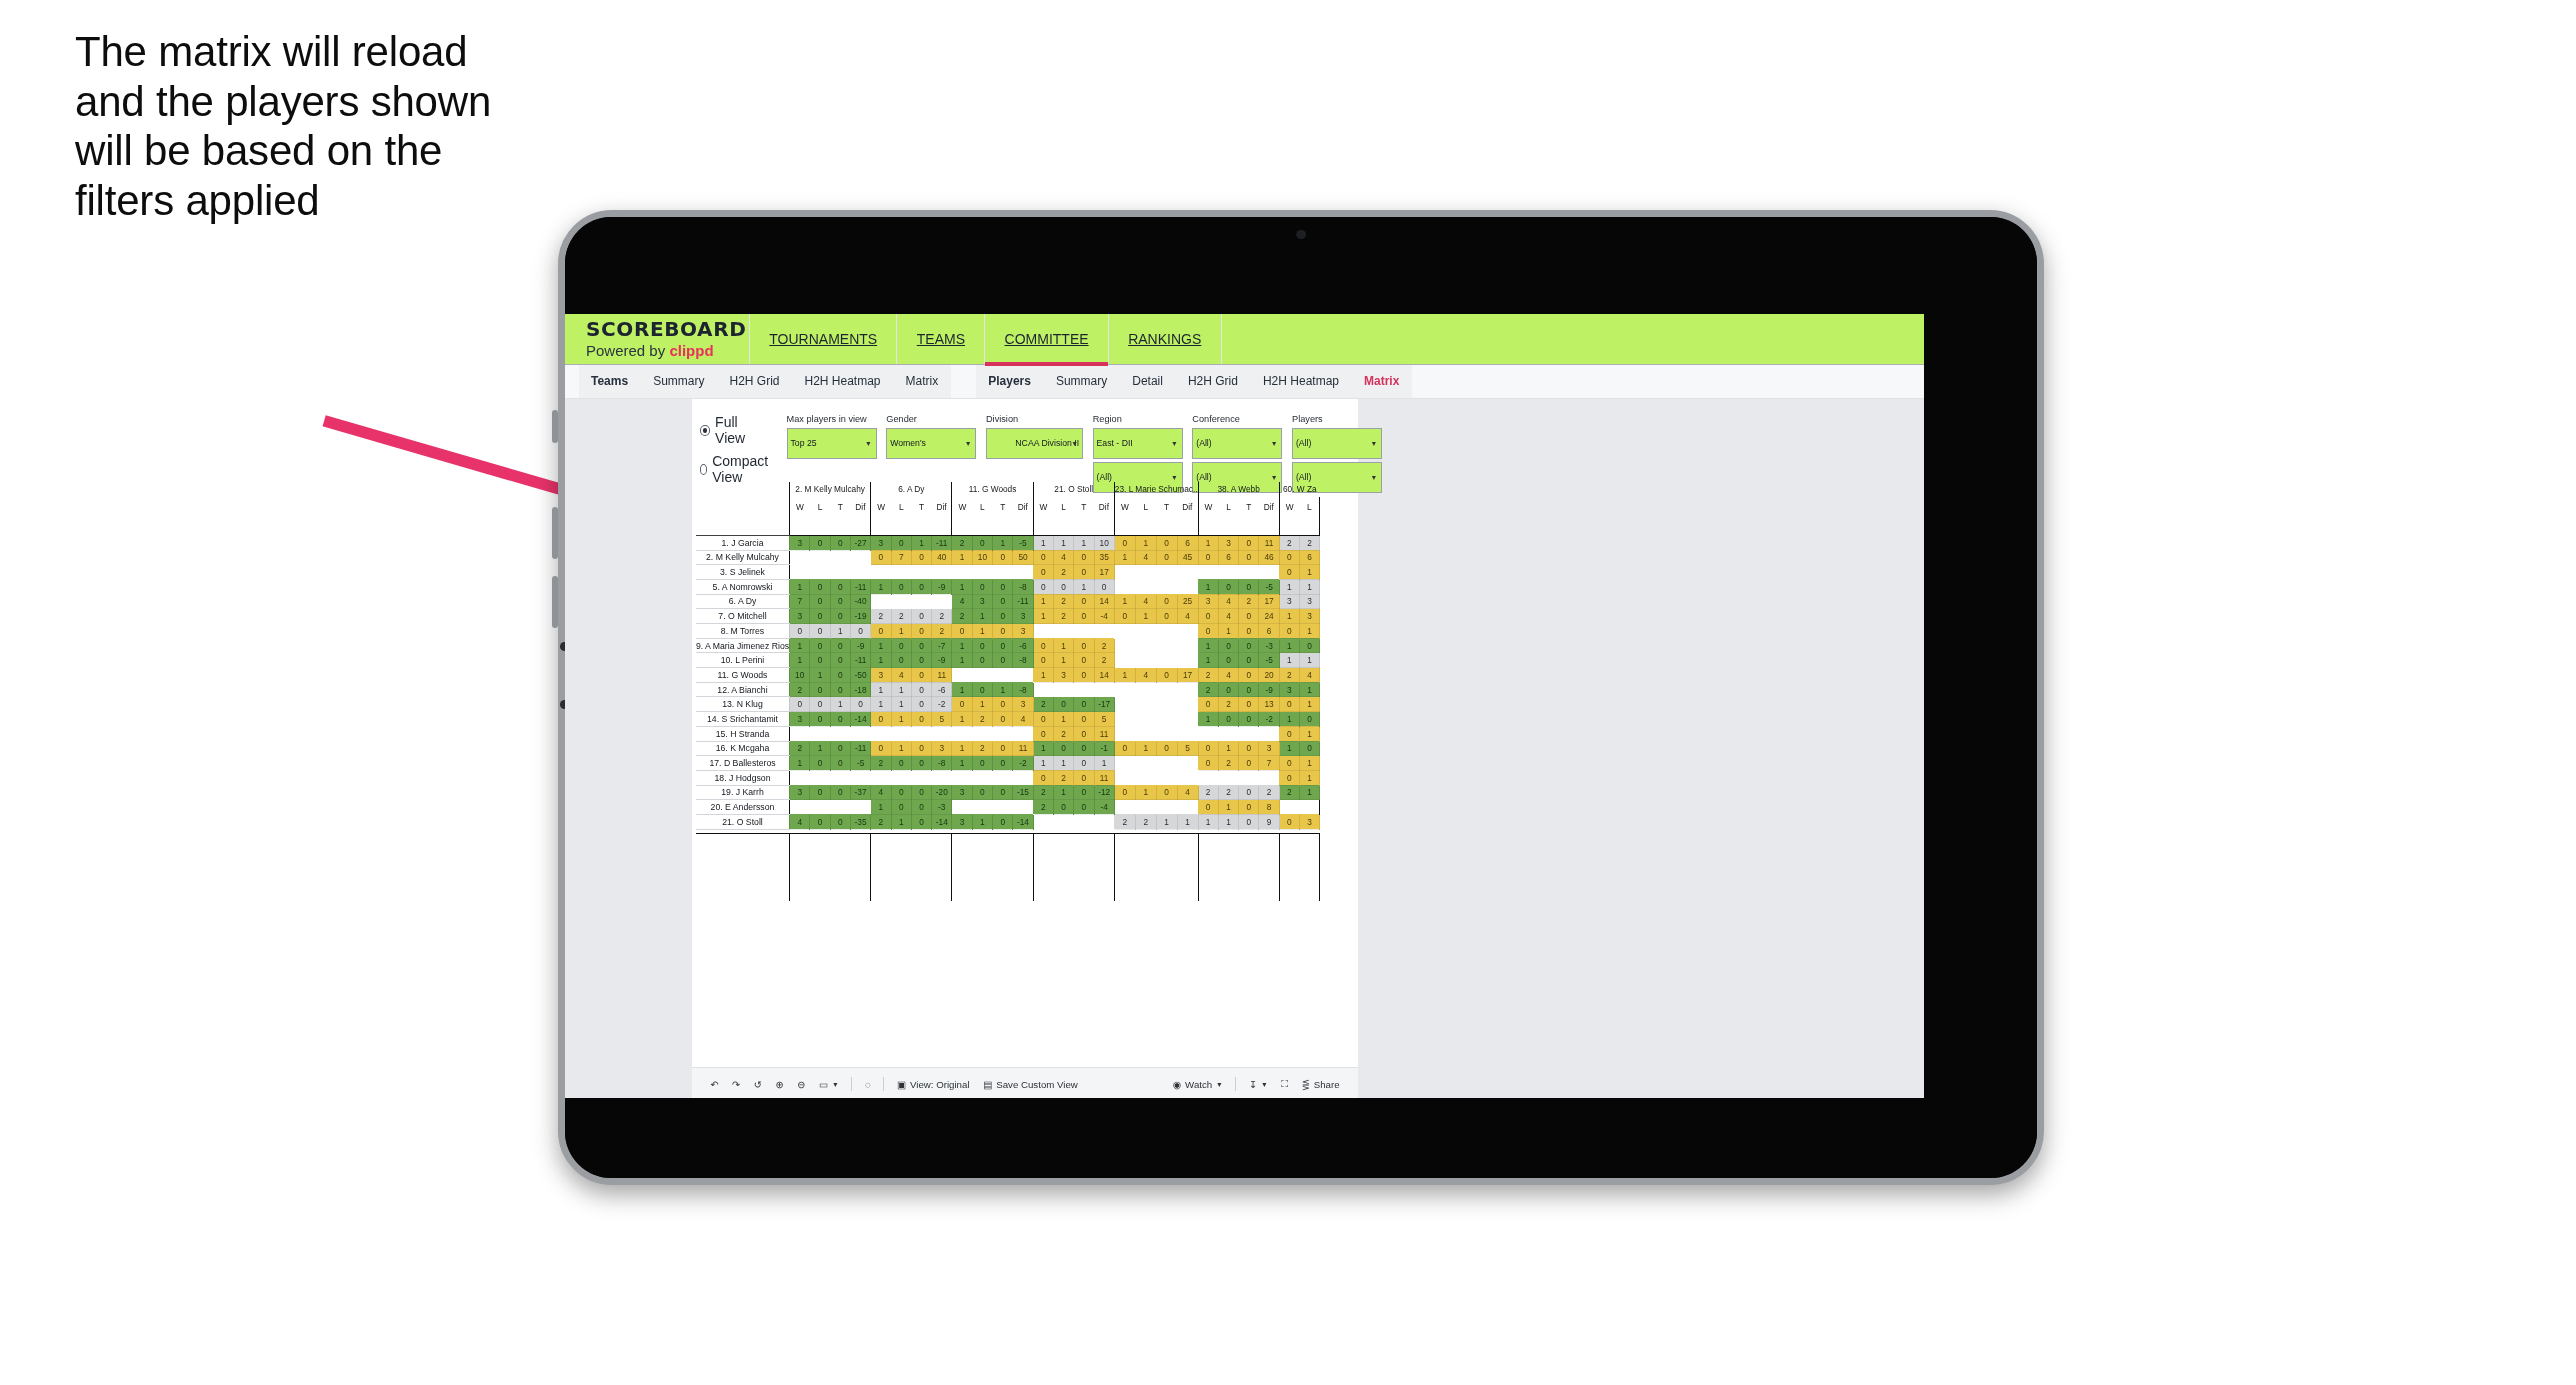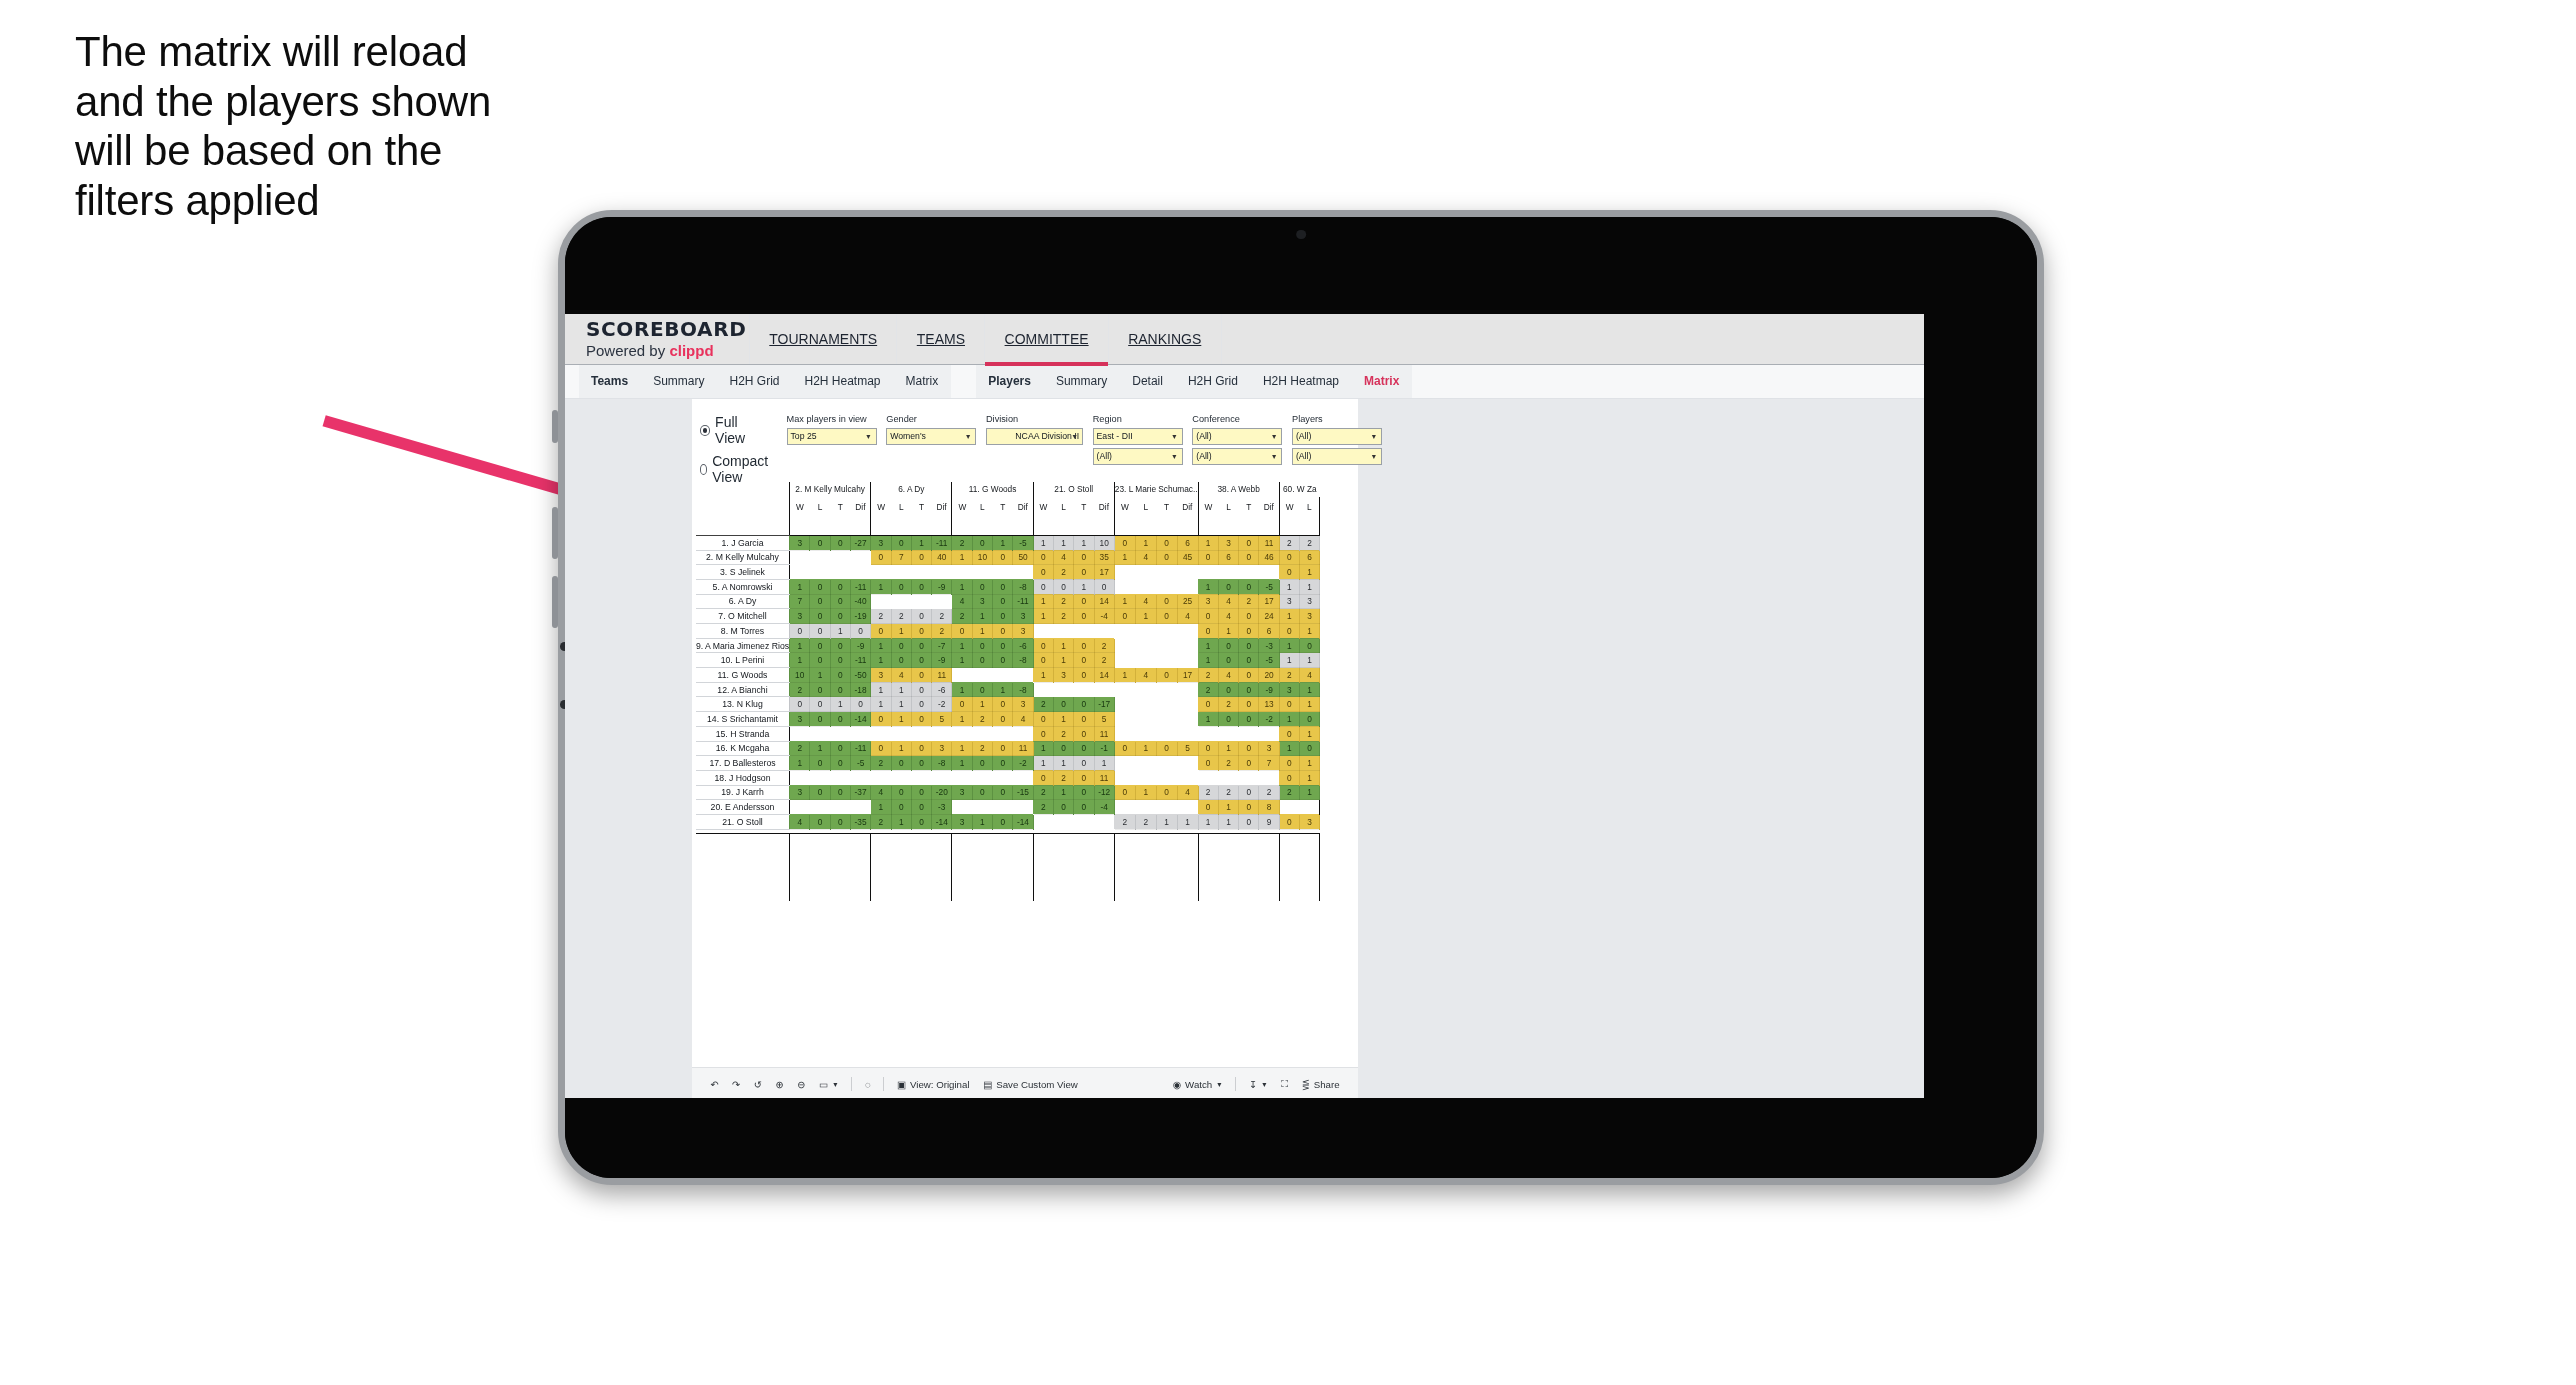--- a/index.html
+++ b/index.html
@@ -35,21 +35,21 @@
   .btn-vol2{left:-13.5px;top:359px;width:6.8px;height:52px;}
   .btn-pwr{left:-13.5px;top:193px;width:6.8px;height:33px;}
   .dot{position:absolute;left:-4.8px;width:8.7px;height:8.7px;border-radius:50%;background:#2a2d31;}
 
   
   .screen{
     position:absolute;left:0px;top:97px;width:1359px;height:784px;background:#ffffff;
     overflow:hidden;
   }
   .topbar{
-    height:50px;background:#e5e5e5;border-bottom:1.9px solid #a9aeb4;
+    height:50px;background:#bef264;border-bottom:1.9px solid #a9aeb4;
     display:flex;align-items:stretch;
   }
   .logo-box{
     width:185px;display:flex;flex-direction:column;justify-content:center;
     padding-left:21px;box-sizing:border-box;border-right:1px solid #e2e4e7;
   }
   .logo-main{font-size:20px;font-weight:700;letter-spacing:0.6px;color:#1d2430;
              font-family:"DejaVu Sans", sans-serif;line-height:1;}
   .logo-sub{font-size:15px;color:#2b3340;margin-top:2.9px;}
   .logo-sub .brand{color:#e8325d;font-weight:700;}
@@ -79,21 +79,21 @@
   .sheet{
     position:absolute;left:127px;top:0px;width:666px;bottom:0;background:#ffffff;
   }
 
   
   .filters{display:flex;padding:15.4px 0 0 7.7px;gap:0px;align-items:flex-start;}
   .fcol{margin-right:9.7px;}
   .fcol.vw{margin-right:15.4px;width:75px;}
   .flab{font-size:9.2px;color:#1f2730;margin-bottom:2.9px;height:10.6px;}
   .sel{
-    width:79px;height:17px;border:1px solid #9aa0a7;background:#fef9c3;font-size:8.7px;color:#121820;
+    width:79px;height:31px;border:1px solid #9aa0a7;background:#bef264;font-size:8.7px;color:#121820;
     display:flex;align-items:center;padding:0 2.9px;box-sizing:border-box;position:relative;margin-bottom:2.9px;
     cursor:pointer;
   }
   .sel span{overflow:hidden;white-space:nowrap;}
   .sel .car{position:absolute;right:3.9px;font-size:6.8px;color:#333;}
   .sel.w95{width:90px;}
   .sel.w100{width:97px;justify-content:flex-end;}
   .radio-row{display:flex;align-items:center;gap:4.8px;font-size:14px;color:#1f2730;margin-bottom:6.8px;cursor:pointer;}
   .rad{width:8.7px;height:8.7px;border:1.2px solid #5a6068;border-radius:50%;position:relative;background:#fff;}
   .rad.on:after{content:"";position:absolute;left:1.9px;top:1.9px;width:4.8px;height:4.8px;border-radius:50%;background:#2b3038;}

